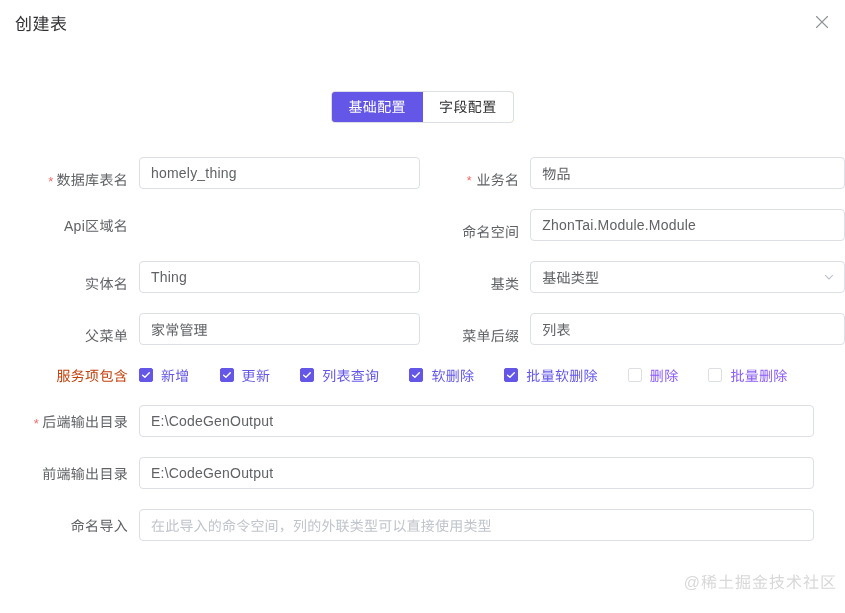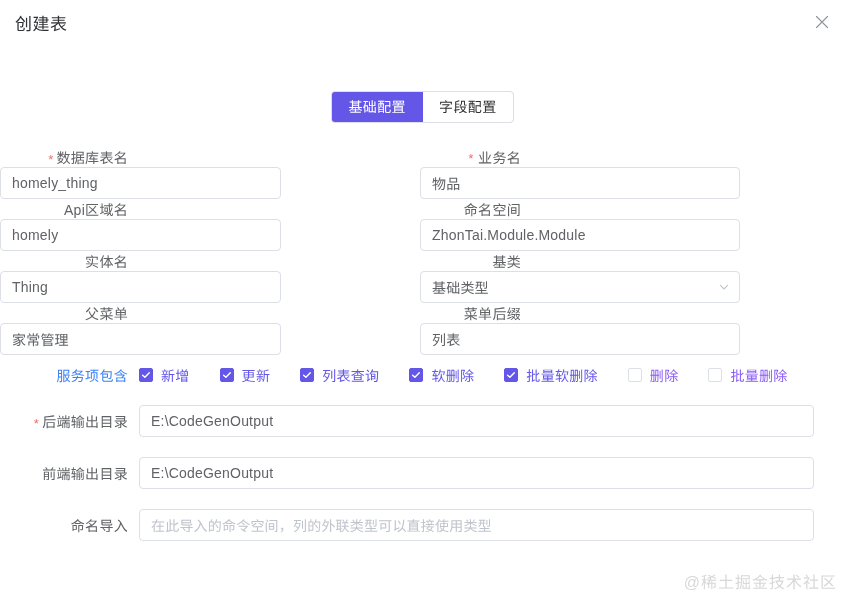--- a/index.html
+++ b/index.html
@@ -85,23 +85,22 @@
     margin-top: 24px;
     padding: 0;
   }
   .row {
     display: flex;
     align-items: center;
     height: 52px;
   }
   .cell {
     display: flex;
-    align-items: flex-start;
-    box-sizing: border-box;
-    flex-direction: column;
+    align-items: flex-end;
+    box-sizing: border-box;
   }
   .cell.left  { width: 420px; padding-left: 0; }
   .cell.right { width: 425px; }
 
   .lbl {
     font-size: 14px;
     color: #606266;
     text-align: right;
     padding-right: 11px;
     box-sizing: border-box;
@@ -154,21 +153,21 @@
   .select .arrow svg { display:block; }
 
   
   .row.checks { height: 40px; }
   .checks-label {
     width: 139px;
     text-align: right;
     padding-right: 11px;
     box-sizing: border-box;
     font-size: 14px;
-    color: #3b82f6;
+    color: #c2410c;
     white-space: nowrap;
     letter-spacing: .3px;
     padding-left: 20px;
   }
   .checkbox {
     display: inline-flex;
     align-items: center;
     margin-right: 30px;
     cursor: pointer;
     white-space: nowrap;
@@ -249,23 +248,20 @@
       <div class="lbl"><span class="req-star">*</span><span>业务名</span></div>
       <div class="inp-wrap">
         <div class="inp">物品</div>
       </div>
     </div>
   </div>
 
   <div class="row">
     <div class="cell left">
       <div class="lbl">Api区域名</div>
-      <div class="inp-wrap">
-        <div class="inp">homely</div>
-      </div>
     </div>
     <div class="cell right">
       <div class="lbl">命名空间</div>
       <div class="inp-wrap">
         <div class="inp">ZhonTai.Module.Module</div>
       </div>
     </div>
   </div>
 
   <div class="row">

